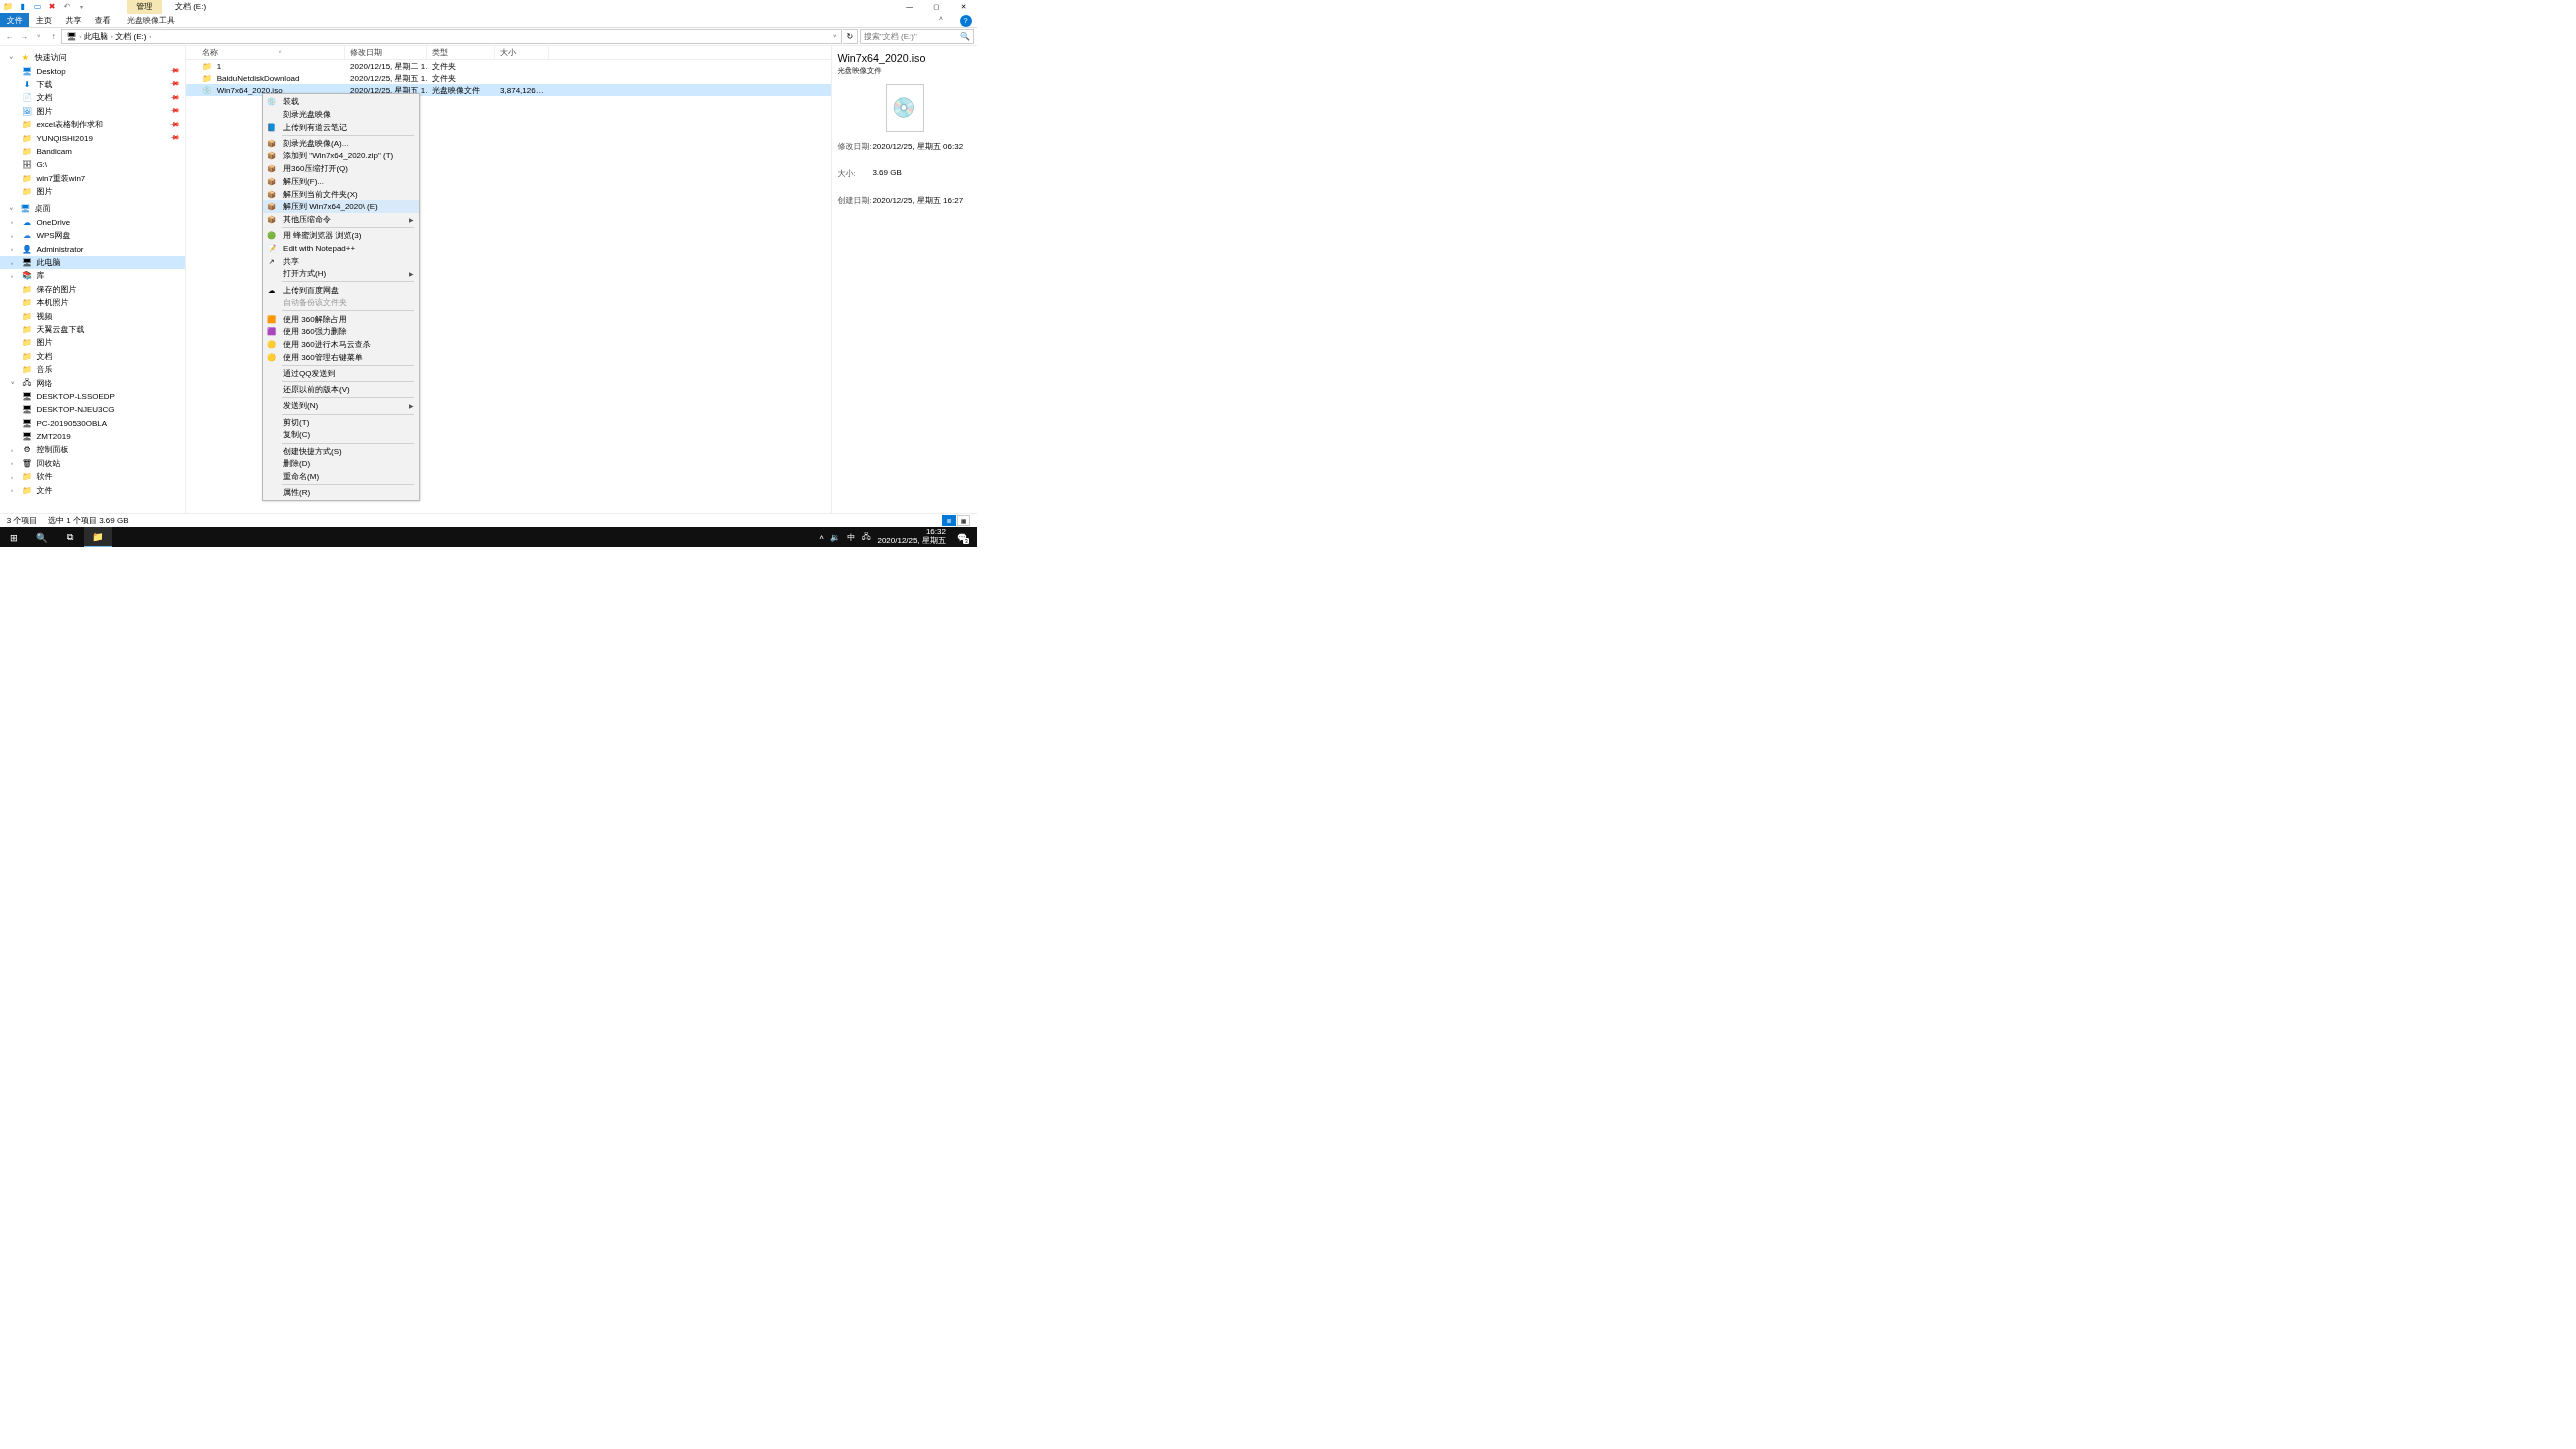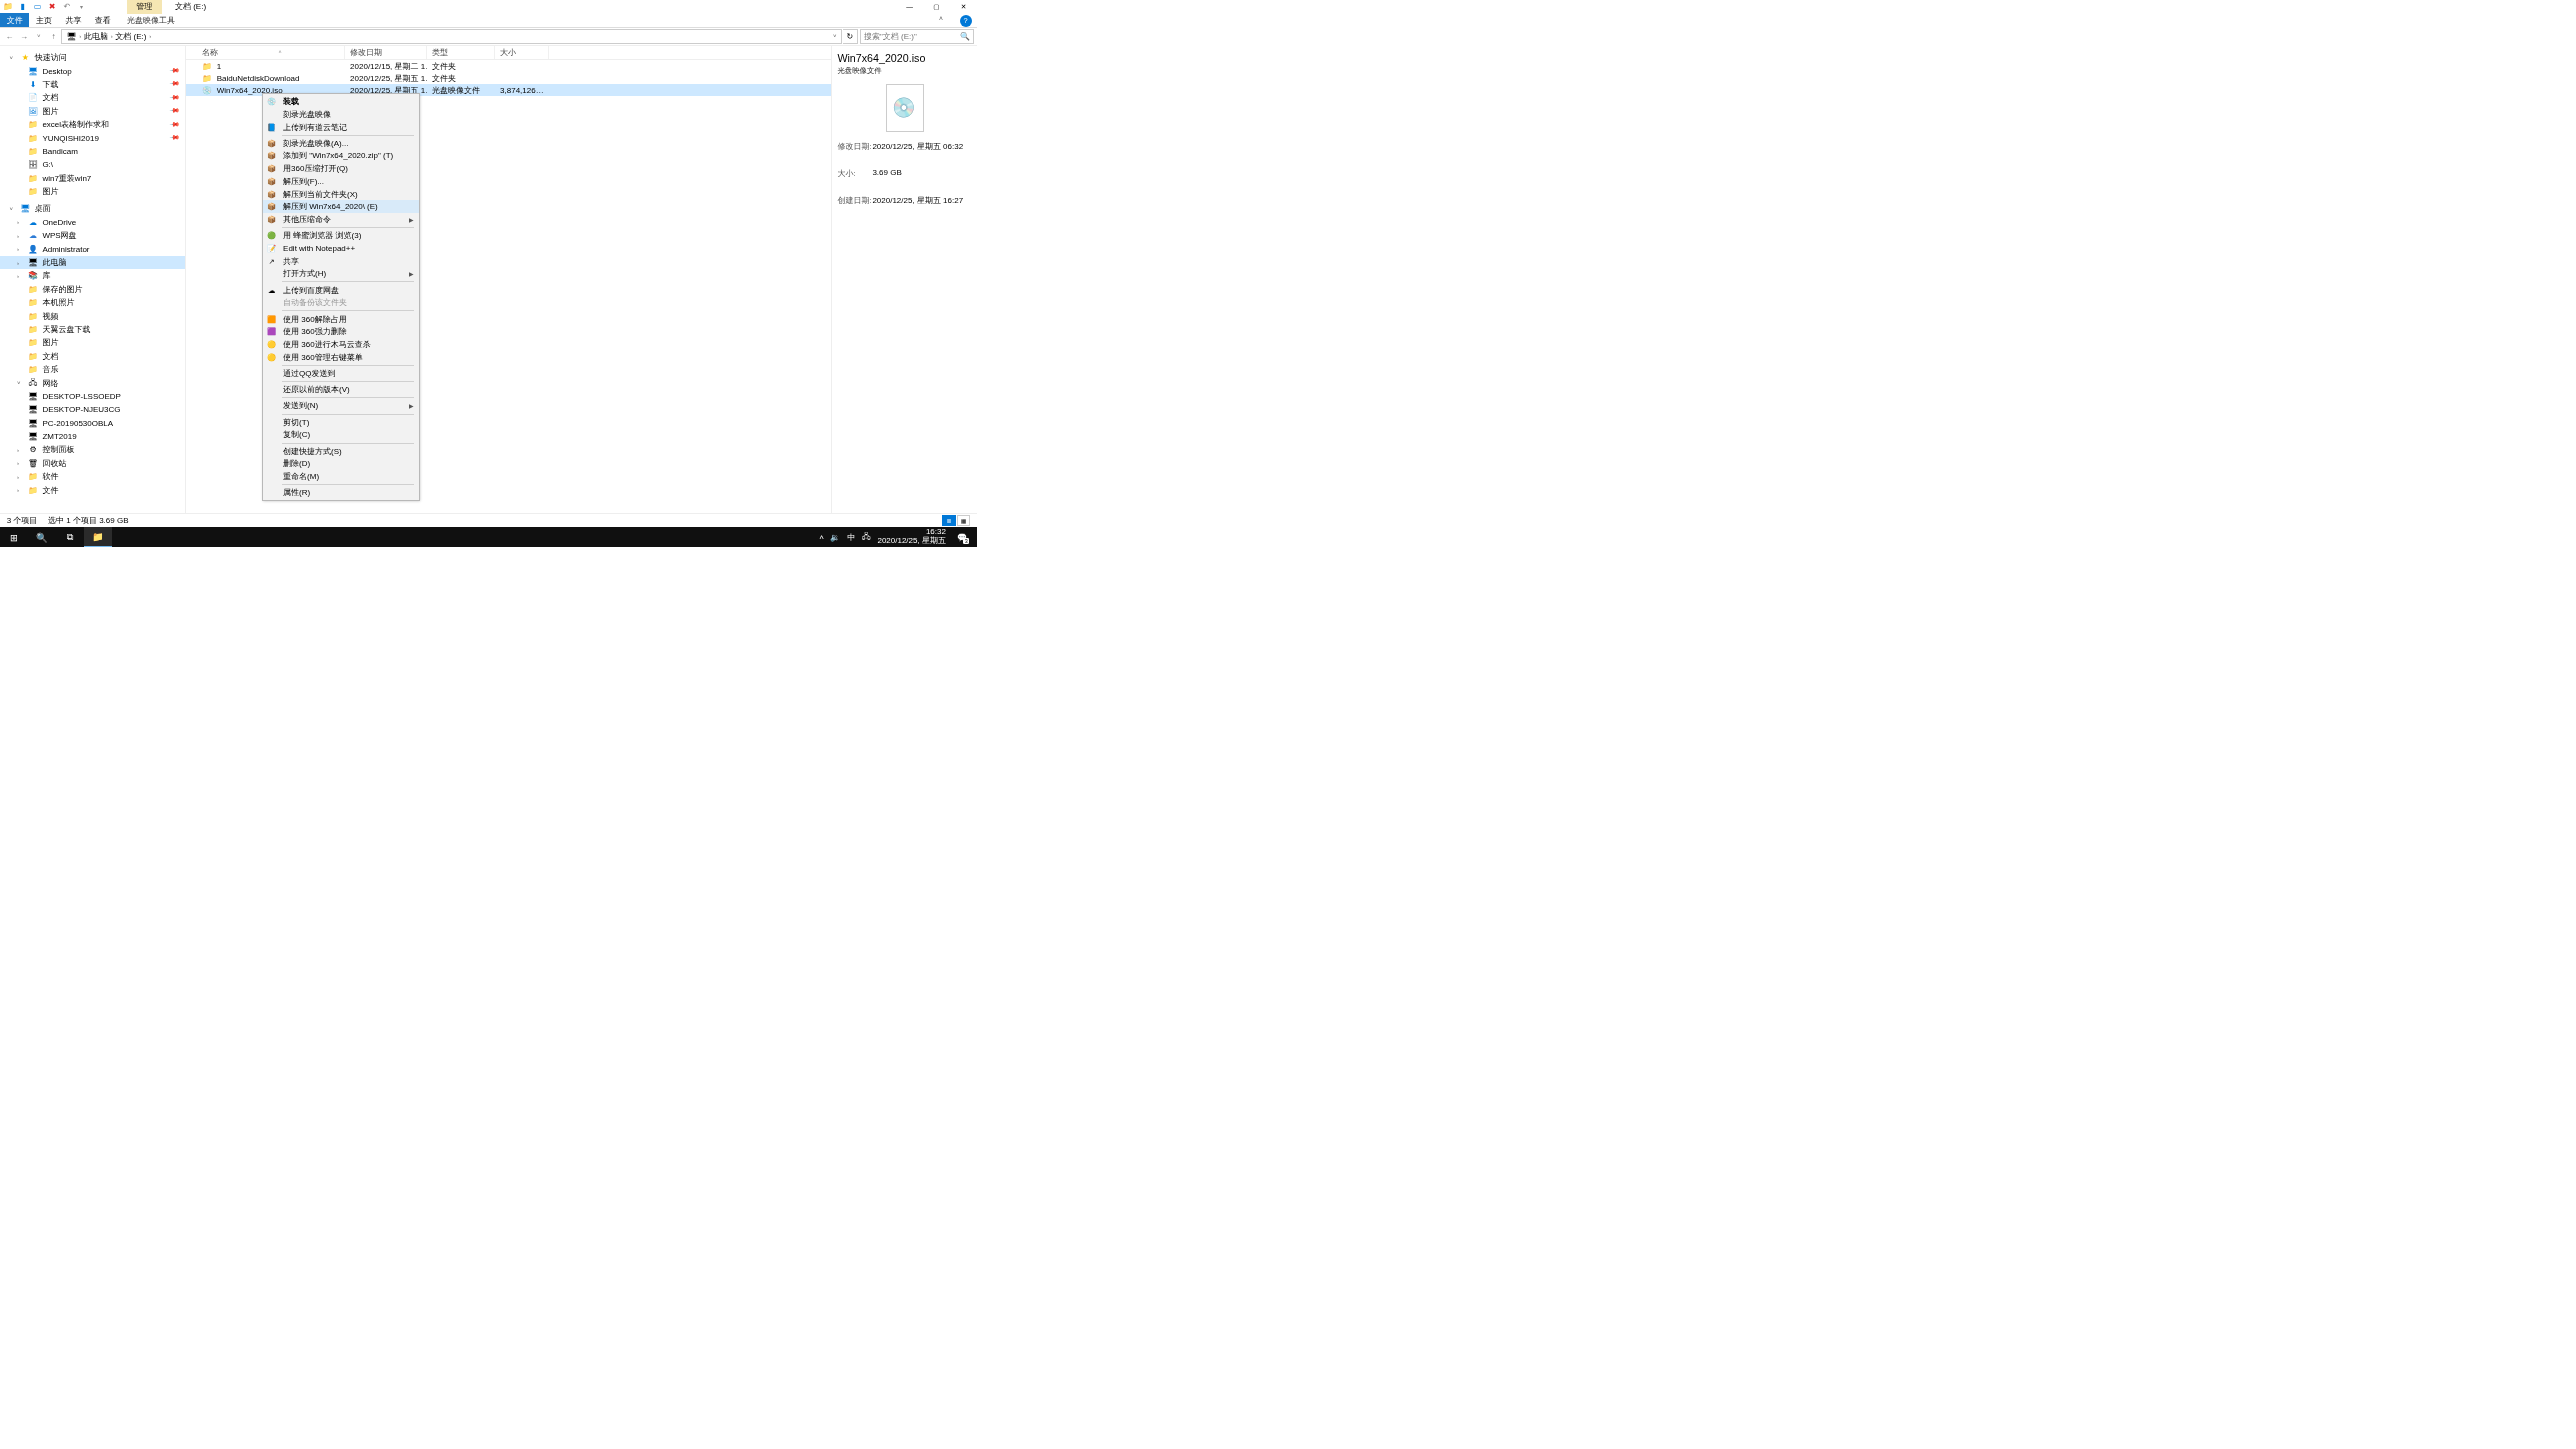--- a/index.html
+++ b/index.html
@@ -32,21 +32,21 @@
 
 
 .main{display:flex;height:467px}
 .tree{width:186px;border-right:0.7px solid #eee;overflow:auto;padding-top:5.4px}
 .tree .node{display:flex;align-items:center;height:13.4px;padding-left:9.4px;gap:4px}
 .tree .node .arrow{width:6.7px;font-size:6px;color:#555;visibility:hidden}
 .tree .node.has>.arrow{visibility:visible}
 .tree .node .ic{width:10.7px;height:10.7px;display:flex;align-items:center;justify-content:center;font-size:8px}
 .tree .node.sel{background:#cde8ff}
 .tree .node.l1{padding-left:9.4px}
-.tree .node.l2{padding-left:17px}
+.tree .node.l2{padding-left:11px}
 .tree .pin{margin-left:auto;margin-right:5.4px;color:#888;font-size:6.7px;transform:rotate(45deg)}
 .tree .spacer{height:4px}
 
 .files{flex:1;position:relative}
 .files .hdr{height:14.8px;display:flex;align-items:center;border-bottom:0.7px solid #eee;color:#444}
 .files .hdr .col{padding:0 5.4px;border-right:0.7px solid #f0f0f0;height:100%;display:flex;align-items:center}
 .files .row{height:12px;display:flex;align-items:center}
 .files .row.sel{background:#cde8ff}
 .files .row .cell{padding:0 5.4px;white-space:nowrap;overflow:hidden}
 .c-name{width:148px;display:flex;align-items:center;gap:4px}
@@ -400,21 +400,21 @@
   <span>选中 1 个项目  3.69 GB</span>
   <div class="viewbtns">
     <div class="act">≣</div>
     <div>▦</div>
   </div>
 </div>
 
 <div class="ctx" id="ctx">
     <div class="mi">
       <span class="mic">💿</span>
-      <span style="font-weight:700">装载</span>
+      <span style="font-weight:400">装载</span>
     </div>
     <div class="mi">
       <span class="mic"></span>
       <span>刻录光盘映像</span>
     </div>
     <div class="mi">
       <span class="mic">📘</span>
       <span>上传到有道云笔记</span>
     </div>
     <hr>

